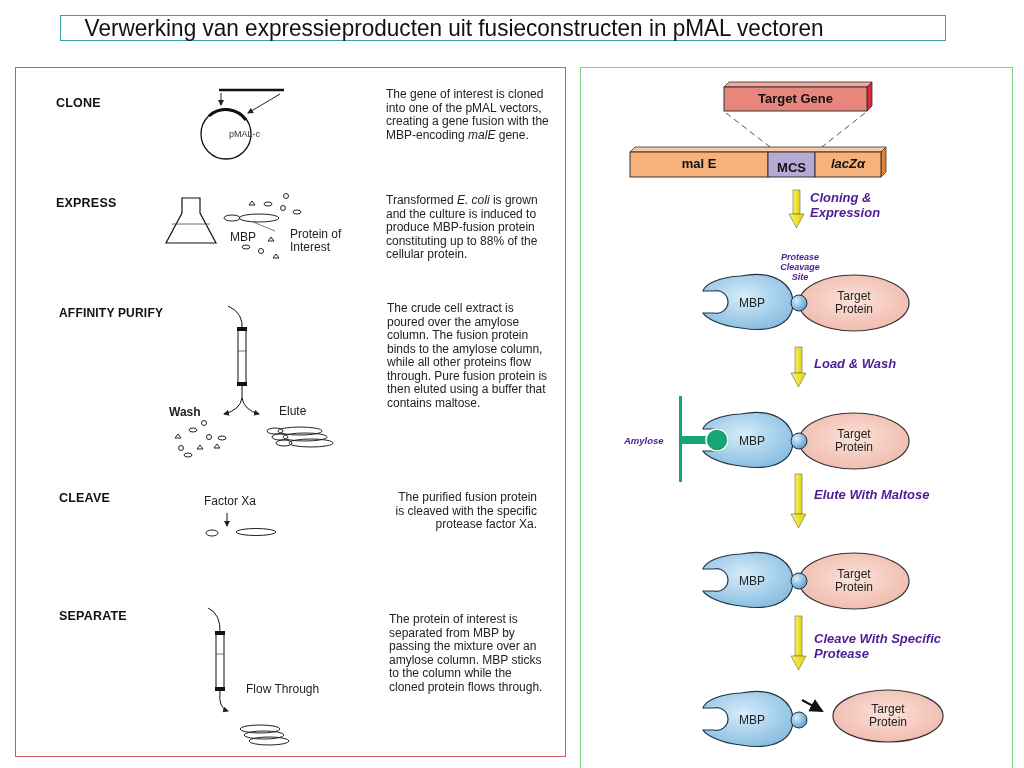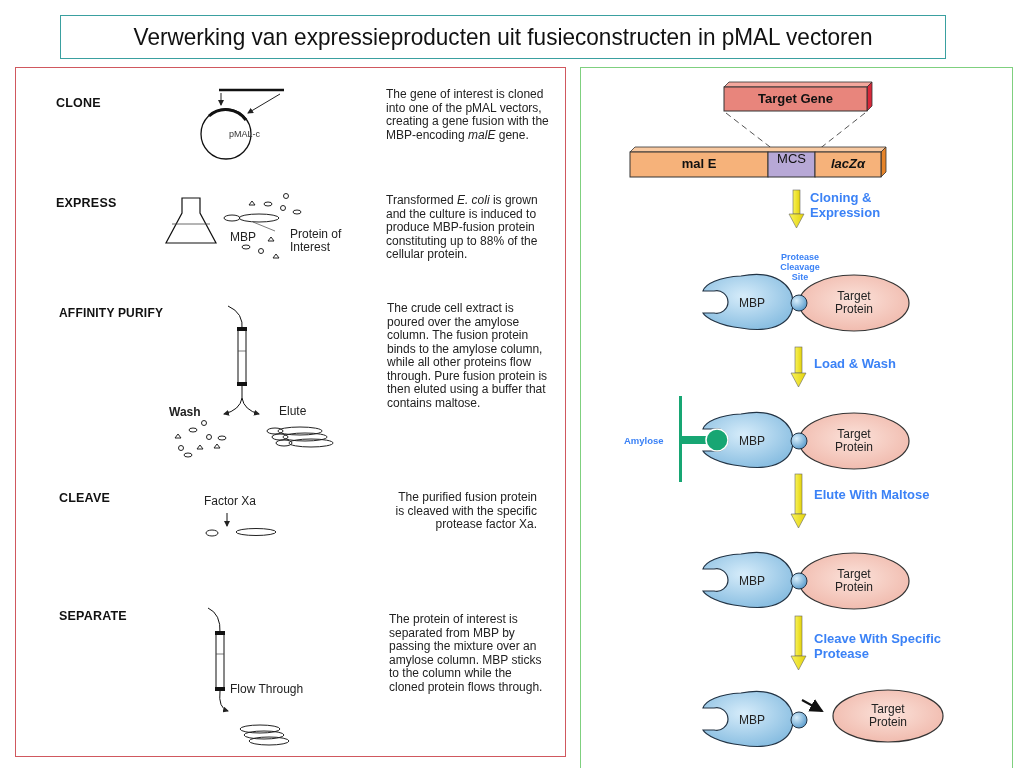--- a/index.html
+++ b/index.html
@@ -1,26 +1,26 @@
 <!DOCTYPE html>
 <html><head>
 <meta charset="utf-8">
 <style>
   html, body { margin:0; padding:0; background:#ffffff; }
   body { width:1024px; height:768px; position:relative; overflow:hidden; font-family:"Liberation Sans", sans-serif; color:#111; }
-  .title-box { position:absolute; left:60px; top:15px; width:886px; height:44px; border:1px solid #3aa0a0; box-sizing:border-box; display:flex; align-items:center; justify-content:center; }
+  .title-box { position:absolute; left:60px; top:15px; width:886px; height:26px; border:1px solid #3aa0a0; box-sizing:border-box; display:flex; align-items:center; }
   .title-box span { font-size:24px; color:#111; transform:scaleX(0.94); white-space:nowrap; }
   .left-panel { position:absolute; left:15px; top:67px; width:551px; height:690px; border:1px solid #d0585e; box-sizing:border-box; }
   .right-panel { position:absolute; left:580px; top:67px; width:433px; height:756px; border:1px solid #7fd07f; box-sizing:border-box; }
   .step-label { position:absolute; font-weight:bold; font-size:12.5px; letter-spacing:0.2px; }
   .desc { position:absolute; font-size:12px; line-height:13.5px; width:165px; color:#222; }
   .fig-text { position:absolute; font-size:12px; color:#222; }
   .fig-small { position:absolute; font-size:9px; color:#333; }
   svg { position:absolute; left:0; top:0; overflow:visible; }
-  .rt { position:absolute; font-weight:bold; font-size:13px; color:#3b82f6; line-height:15px; }
+  .rt { position:absolute; font-weight:bold; font-size:13px; color:#4c1d95; line-height:15px;font-style:italic; }
   .inner { position:absolute; font-size:12px; text-align:center; color:#222; line-height:13px; }
   .gene { position:absolute; font-weight:bold; font-size:13px; text-align:center; }
 </style>
 </head>
 <body>
 
 <div class="title-box">
   <span>Verwerking van expressieproducten uit fusieconstructen in pMAL vectoren</span>
 </div>
 
@@ -114,21 +114,21 @@
   <div class="step-label" style="left:43px;top:238px;font-size:12px;">AFFINITY PURIFY</div>
   <div class="fig-text" style="left:153px;top:337px;font-weight:bold;">Wash</div>
   <div class="fig-text" style="left:263px;top:336px;">Elute</div>
   <div class="desc" style="left:371px;top:234px;">The crude cell extract is poured over the amylose column. The fusion protein binds to the amylose column, while all other proteins flow through. Pure fusion protein is then eluted using a buffer that contains maltose.</div>
 
   <div class="step-label" style="left:43px;top:423px;">CLEAVE</div>
   <div class="fig-text" style="left:188px;top:426px;">Factor Xa</div>
   <div class="desc" style="left:371px;top:423px;width:150px;text-align:right;">The purified fusion protein is cleaved with the specific protease factor Xa.</div>
 
   <div class="step-label" style="left:43px;top:541px;">SEPARATE</div>
-  <div class="fig-text" style="left:214px;top:614px;">Flow Through</div>
+  <div class="fig-text" style="left:230px;top:614px;">Flow Through</div>
   <div class="desc" style="left:373px;top:545px;width:160px;">The  protein of interest is separated from MBP by passing the mixture over an amylose column. MBP sticks to the column while the cloned protein flows through.</div>
 </div>
 
 <div class="right-panel">
   <svg width="433" height="690">
     <defs>
       <radialGradient id="mbpg" cx="0.45" cy="0.4" r="0.7">
           <stop offset="0" stop-color="#d6ecfa"></stop>
           <stop offset="1" stop-color="#7fb8de"></stop>
         </radialGradient>
@@ -203,21 +203,21 @@
     <g transform="translate(0,650)">
       <path d="M160,-25 C195,-32 212,-15 212,2 C212,20 195,33 160,27 C138,25 124,16 122,12 L133,12 C140,14 147,8 147,1 C147,-6 140,-12 133,-10 L122,-10 C124,-17 138,-24 160,-25 Z" fill="url(#mbpg)" stroke="#234" stroke-width="1.2"></path>
       <circle cx="218" cy="2" r="8" fill="url(#ballg)" stroke="#234" stroke-width="1"></circle>
       <line x1="221" y1="-18" x2="241" y2="-7" stroke="#111" stroke-width="2" marker-end="url(#bah)"></line>
       <ellipse cx="307" cy="-2" rx="55" ry="26" fill="url(#tpg)" stroke="#333" stroke-width="1.2"></ellipse>
     </g>
   </svg>
 
   <div class="gene" style="left:143px;top:23px;width:143px;">Target Gene</div>
   <div class="gene" style="left:49px;top:88px;width:138px;">mal E</div>
-  <div class="gene" style="left:187px;top:83px;width:47px;font-weight:normal;">MCS</div>
+  <div class="gene" style="left:187px;top:92px;width:47px;font-weight:bold;">MCS</div>
   <div class="gene" style="left:234px;top:88px;width:66px;font-style:italic;">lacZα</div>
 
   <div class="rt" style="left:229px;top:122px;width:110px;">Cloning &amp; Expression</div>
   <div class="rt" style="left:233px;top:288px;">Load &amp; Wash</div>
   <div class="rt" style="left:233px;top:419px;">Elute With Maltose</div>
   <div class="rt" style="left:233px;top:563px;width:140px;">Cleave With Specific Protease</div>
 
   <div class="rt" style="left:190px;top:184px;width:58px;font-size:9px;line-height:10px;text-align:center;">Protease Cleavage Site</div>
   <div class="rt" style="left:43px;top:365px;font-size:9.5px;">Amylose</div>
 

